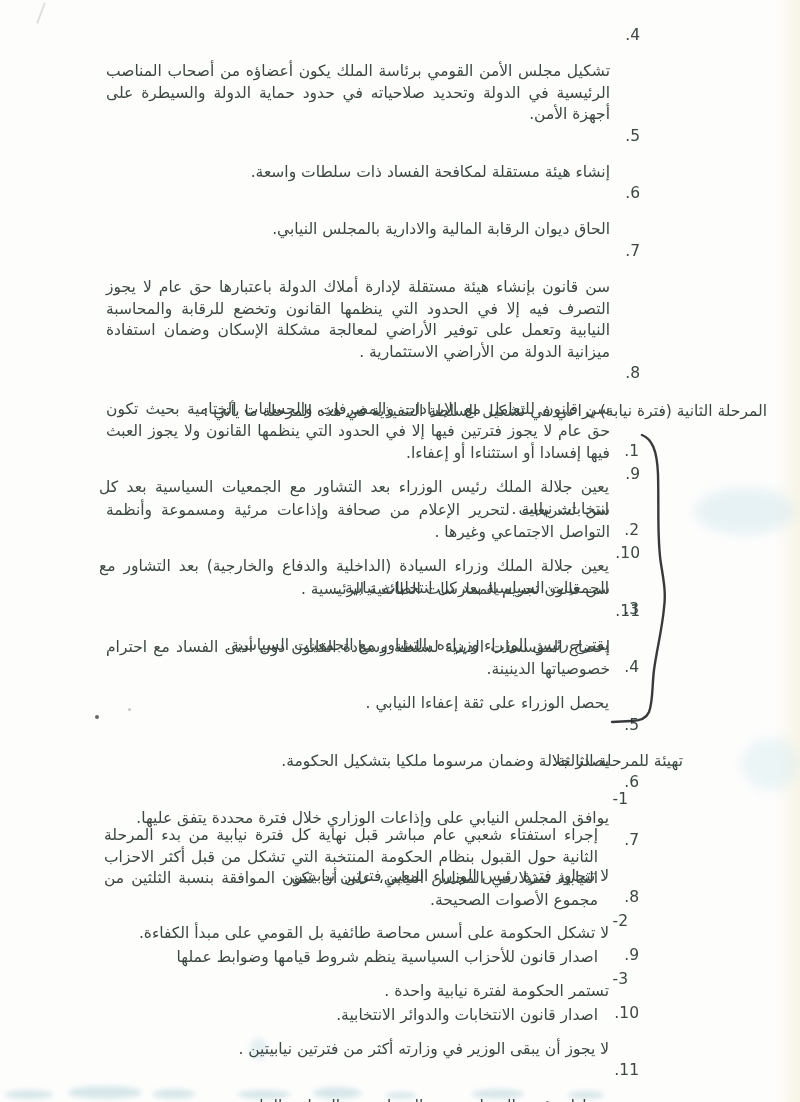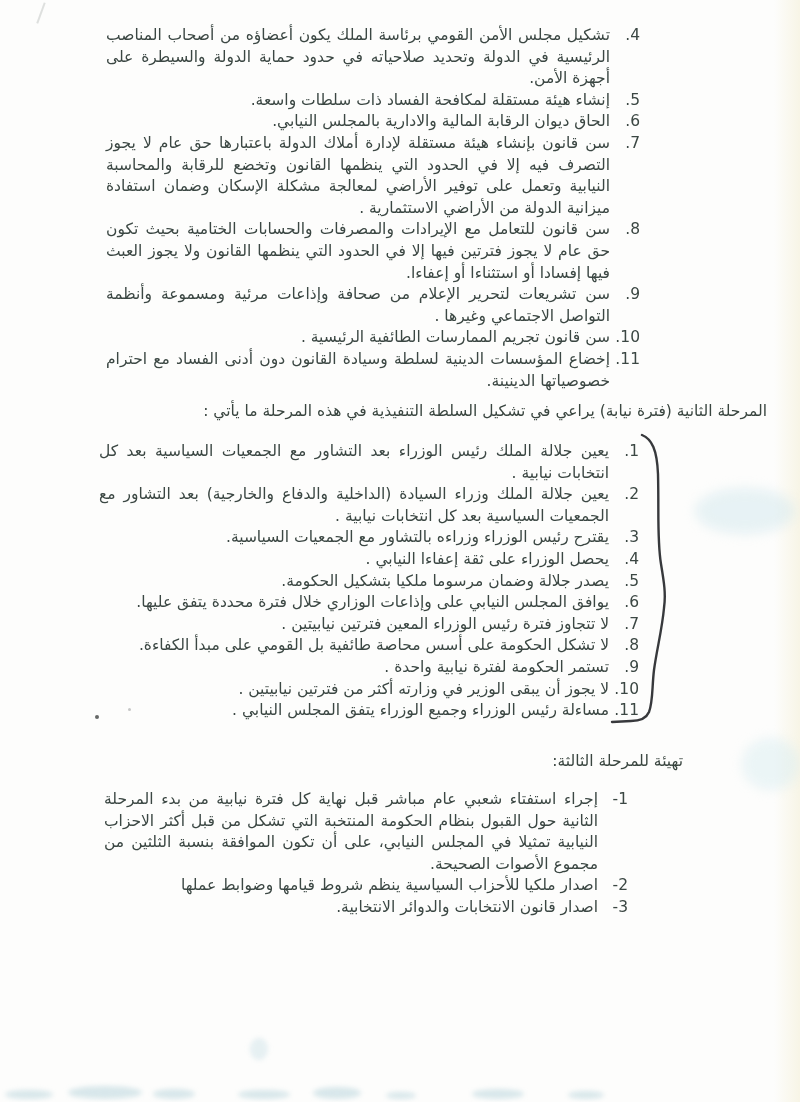--- a/index.html
+++ b/index.html
@@ -12,21 +12,21 @@
     direction:rtl;
     font-family:"DejaVu Sans", sans-serif;
     color:#3b4743;
   }
   .list { position:absolute; font-size:15.5px; line-height:21.6px; }
   .list1 { top:25px;  right:160px; width:534px; }
   .list2 { top:441px; right:161px; width:540px; }
   .list3 { top:789px; right:172px; width:524px; }
   .li  { display:flex; align-items:flex-start; }
   .num { flex:0 0 30px; white-space:nowrap; }
-  .txt { flex:1 1 auto; text-align:justify; text-align-last:right; }
+  .txt { flex:1 1 auto; text-align:justify; text-align-last:right;margin-top:36px; }
   .heading { position:absolute; font-size:15.5px; white-space:nowrap; color:#39453f; }
   .h2 { top:402px; right:33px; }
   .h3 { top:752px; right:117px; }
   .bracket-svg { position:absolute; left:604px; top:428px; width:72px; height:302px; }
   .ink-dot { position:absolute; border-radius:50%; background:#4a4d4c; }
   .dot1 { left:95px; top:715px; width:4px; height:4px; opacity:.85; }
   .dot2 { left:128px; top:708px; width:3px; height:3px; opacity:.3; }
   .scratch { position:absolute; left:40px; top:2px; width:1.5px; height:22px;
              background:#b9bcba; transform:rotate(20deg); opacity:.45; }
   .edge-band { position:absolute; right:0; top:0; width:26px; height:100%;
@@ -175,21 +175,21 @@
 
   <div class="list list3">
 
       <div class="li">
         <span class="num">1-</span>
         <span class="txt">إجراء استفتاء شعبي عام مباشر قبل نهاية كل فترة نيابية من بدء المرحلة الثانية حول القبول بنظام الحكومة المنتخبة التي تشكل من قبل أكثر الاحزاب النيابية تمثيلا في المجلس النيابي، على أن تكون الموافقة بنسبة الثلثين من مجموع الأصوات الصحيحة.</span>
       </div>
 
       <div class="li">
         <span class="num">2-</span>
-        <span class="txt">اصدار ملكيا للأحزاب السياسية ينظم شروط قيامها وضوابط عملها</span>
+        <span class="txt">اصدار قانون للأحزاب السياسية ينظم شروط قيامها وضوابط عملها</span>
       </div>
 
       <div class="li">
         <span class="num">3-</span>
         <span class="txt">اصدار قانون الانتخابات والدوائر الانتخابية.</span>
       </div>
     </div>
 
   <div class="ink-dot dot1"></div>
   <div class="ink-dot dot2"></div>

